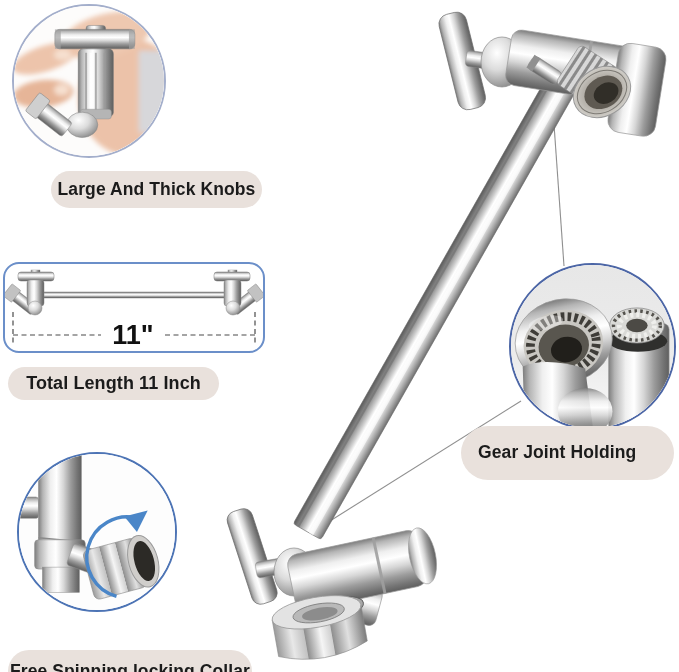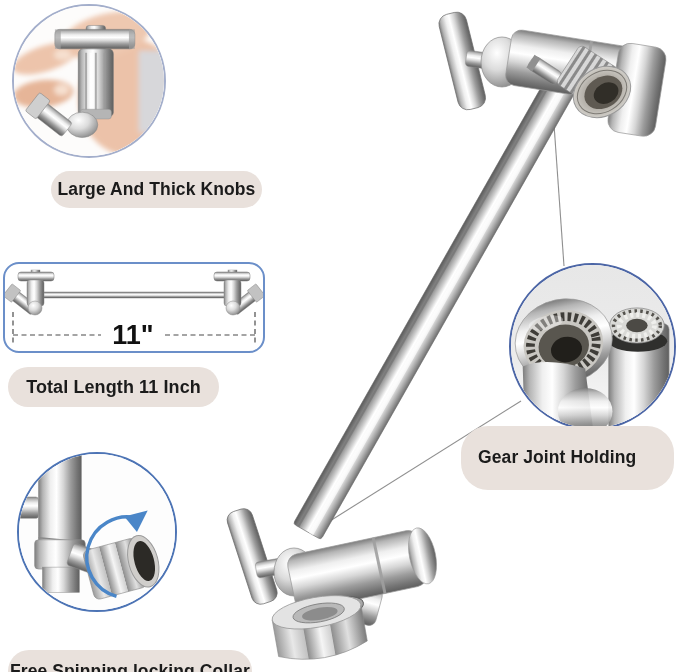--- a/index.html
+++ b/index.html
@@ -11,24 +11,24 @@
   .inset-circle{
     position:absolute;border-radius:50%;overflow:hidden;background:#fff;box-sizing:border-box;
   }
   .inset-circle svg{display:block;width:100%;height:100%;}
   .label-pill{
     position:absolute;background:#e9e1dc;color:#1b1b1b;font-weight:700;
     display:flex;align-items:center;justify-content:center;
     border-radius:22px;letter-spacing:0.1px;box-sizing:border-box;
   }
   #label-knobs{left:7px;top:171px;width:211px;height:37px;font-size:17.5px;margin-left:44px;}
-  #label-length{left:8px;top:367px;width:211px;height:40px;font-size:18px;}
+  #label-length{left:8px;top:367px;width:211px;height:33px;font-size:18px;}
   #label-collar{left:8px;top:624px;width:244px;height:42px;font-size:17.5px;margin-top:26px;}
   #label-gear{
-    left:461px;top:426px;width:213px;height:64px;font-size:17.5px;
+    left:461px;top:426px;width:213px;height:54px;font-size:17.5px;
     border-radius:27px;justify-content:flex-start;padding-left:17px;
     line-height:1.22;
   }
   #knobs-circle{left:12px;top:4px;width:154px;height:154px;border:2px solid #a3aecb;}
   #collar-circle{left:17px;top:452px;width:160px;height:160px;border:2px solid #4d74b5;}
   #gear-circle{left:509px;top:263px;width:167px;height:167px;border:2px solid #4c66a6;}
   #length-rect{
     left:3px;top:262px;width:262px;height:91px;background:#ffffff;
     border:2px solid #6b8fc9;border-radius:16px;box-sizing:border-box;overflow:hidden;
   }

